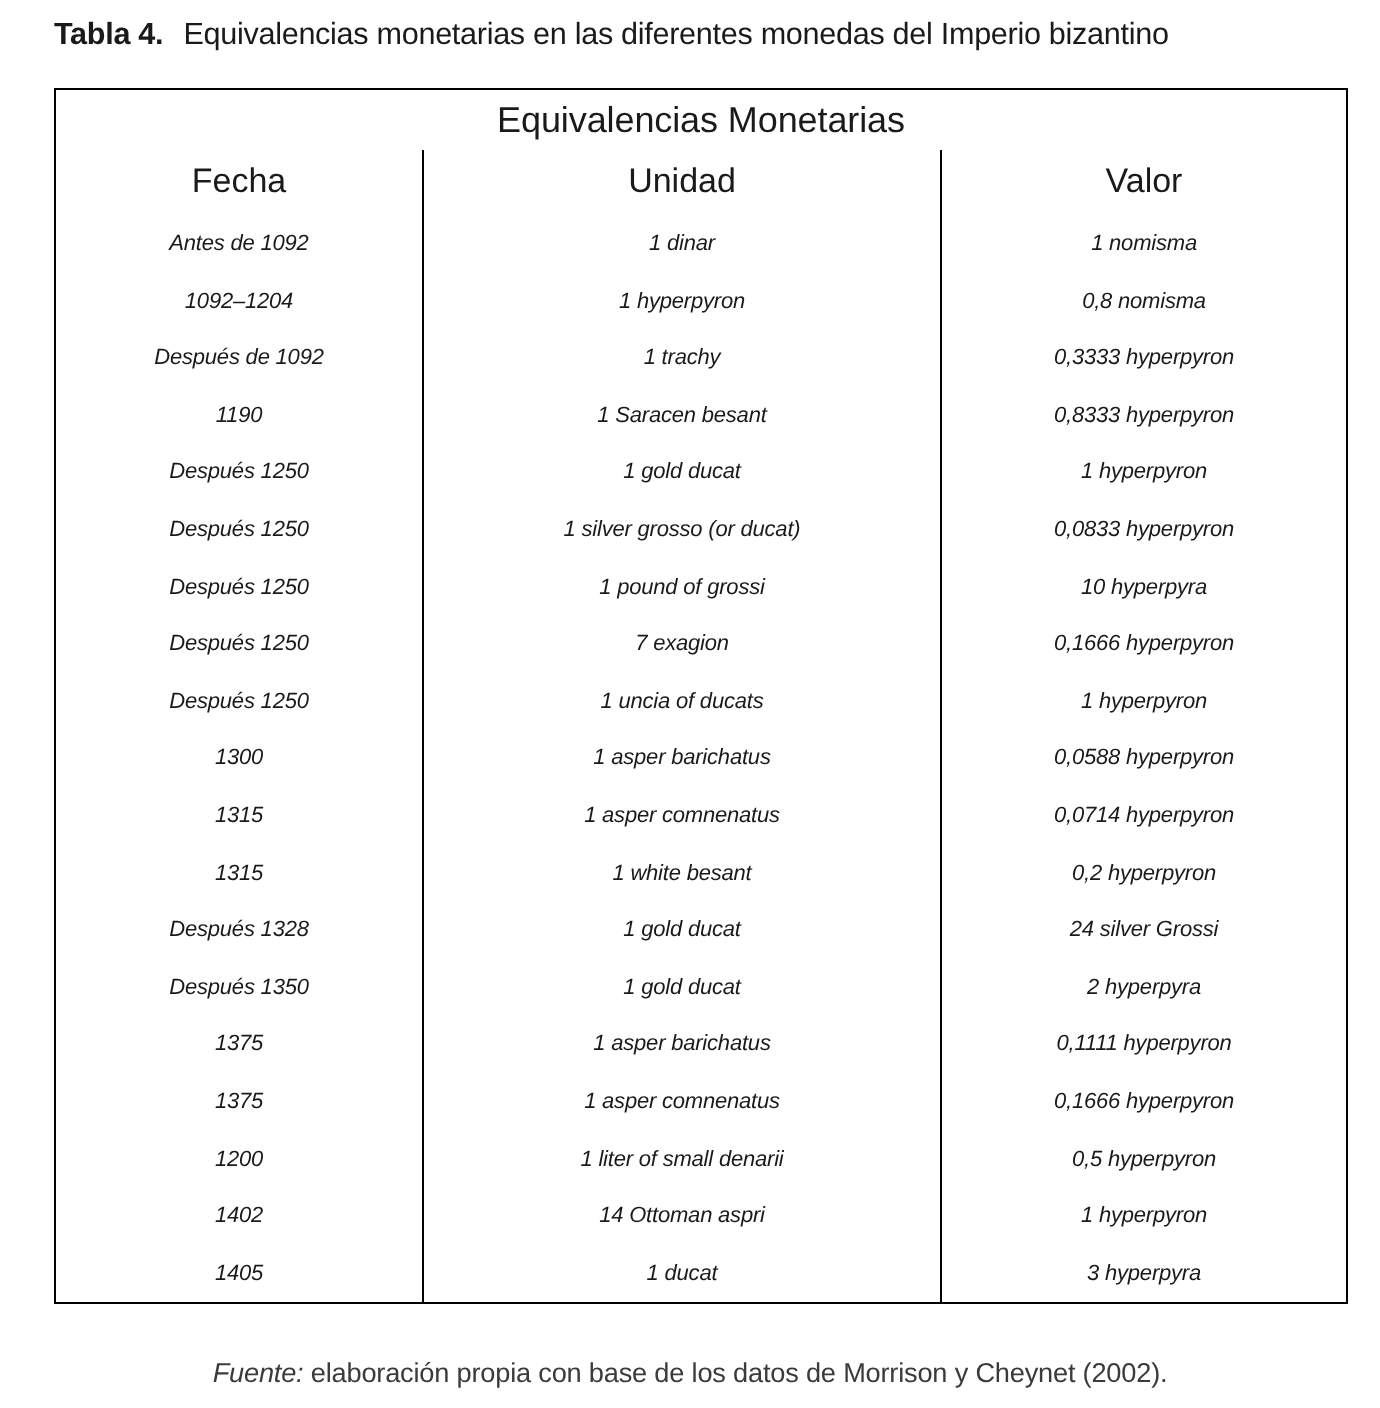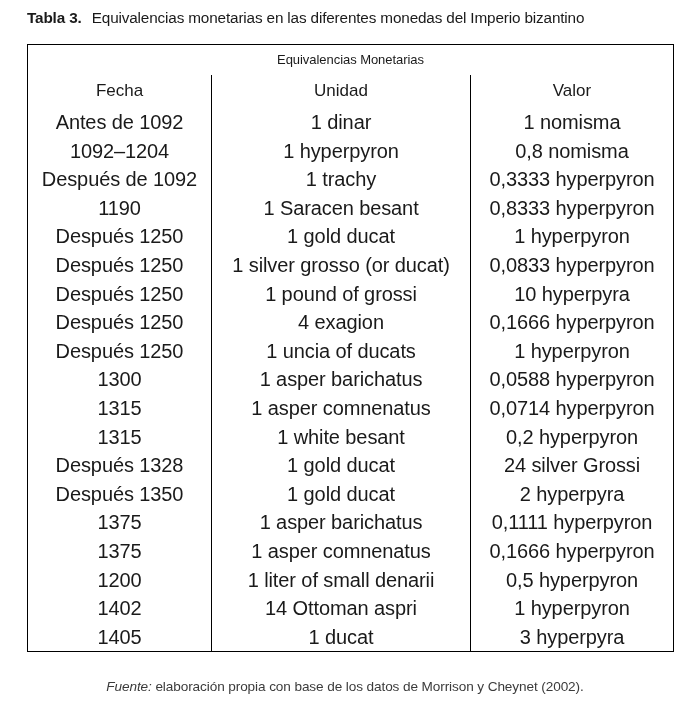--- a/index.html
+++ b/index.html
@@ -77,21 +77,21 @@
     border-right: 1.6px solid #000;
     border-top: 1.6px solid #000;
     border-bottom: 1.6px solid #000;
   }
 
   
   .span-title td {
     height: 30px;
     line-height: 30px;
     font-weight: bold;
-    font-size: 13px;
+    font-size: 18px;
     border-bottom: 1.3px solid #000;
     letter-spacing: -0.05px;
   }
 
   
   .col-head th {
     height: 32px;
     line-height: 32px;
     font-weight: bold;
     font-size: 17px;
@@ -99,22 +99,23 @@
   }
   .col-head th.div-l,
   .data-row td.div-l {
     border-left: 1.3px solid #000;
   }
 
   
   .data-row td {
     height: 28.6px;
     line-height: 28.6px;
-    font-size: 20px;
+    font-size: 11px;
     letter-spacing: -0.1px;
+    font-style: italic;
   }
   .data-row:first-of-type td {
     padding-top: 1px;
   }
 
   
   .source {
     position: absolute;
     left: 0;
     top: 677px;
@@ -132,21 +133,21 @@
   .source .src-text {
     font-style: normal;
   }
 </style>
 </head>
 <body>
 
 <div class="page">
 
   <div class="caption">
-    <span class="caption-label">Tabla 3.</span><span class="caption-text"> Equivalencias monetarias en las diferentes monedas del Imperio bizantino</span>
+    <span class="caption-label">Tabla 4.</span><span class="caption-text"> Equivalencias monetarias en las diferentes monedas del Imperio bizantino</span>
   </div>
 
   <div class="table-wrap">
     <table class="equiv">
       <colgroup>
         <col class="c-fecha">
         <col class="c-unidad">
         <col class="c-valor">
       </colgroup>
       <thead>
@@ -190,21 +191,21 @@
             <td class="div-l">1 silver grosso (or ducat)</td>
             <td class="div-l">0,0833 hyperpyron</td>
           </tr>
           <tr class="data-row">
             <td>Después 1250</td>
             <td class="div-l">1 pound of grossi</td>
             <td class="div-l">10 hyperpyra</td>
           </tr>
           <tr class="data-row">
             <td>Después 1250</td>
-            <td class="div-l">4 exagion</td>
+            <td class="div-l">7 exagion</td>
             <td class="div-l">0,1666 hyperpyron</td>
           </tr>
           <tr class="data-row">
             <td>Después 1250</td>
             <td class="div-l">1 uncia of ducats</td>
             <td class="div-l">1 hyperpyron</td>
           </tr>
           <tr class="data-row">
             <td>1300</td>
             <td class="div-l">1 asper barichatus</td>

